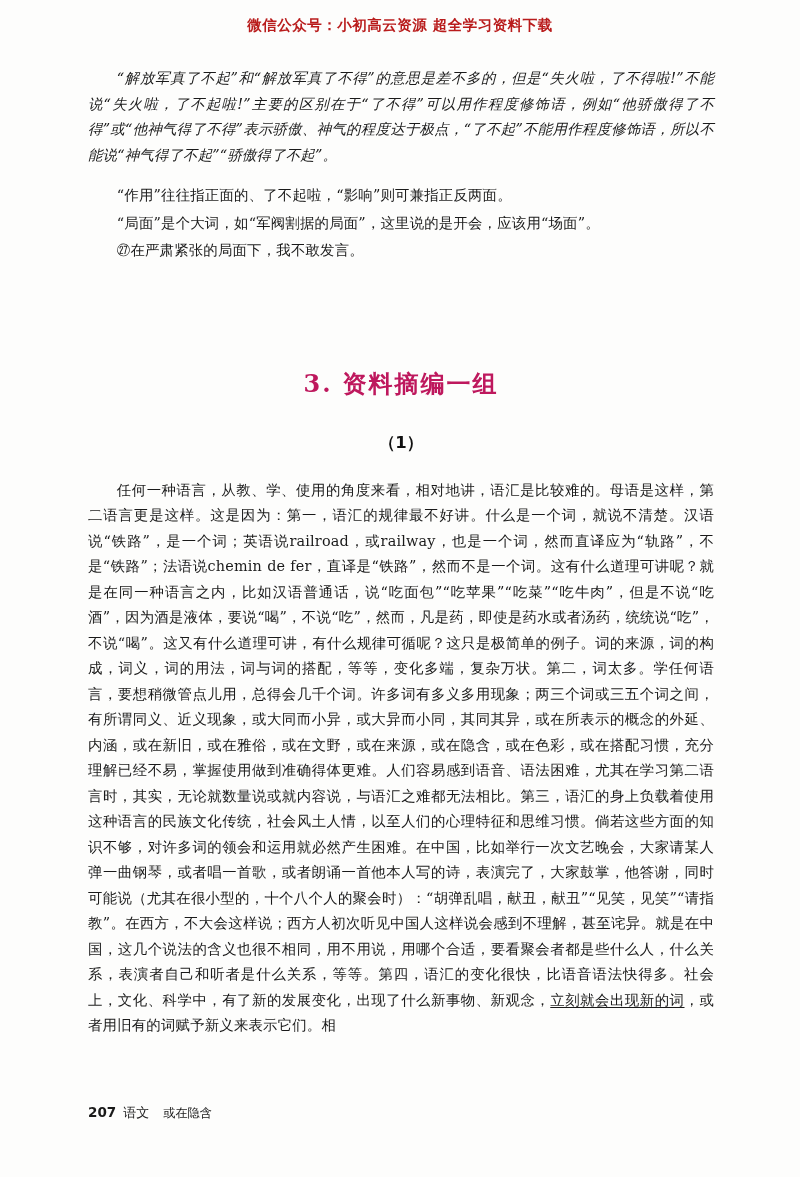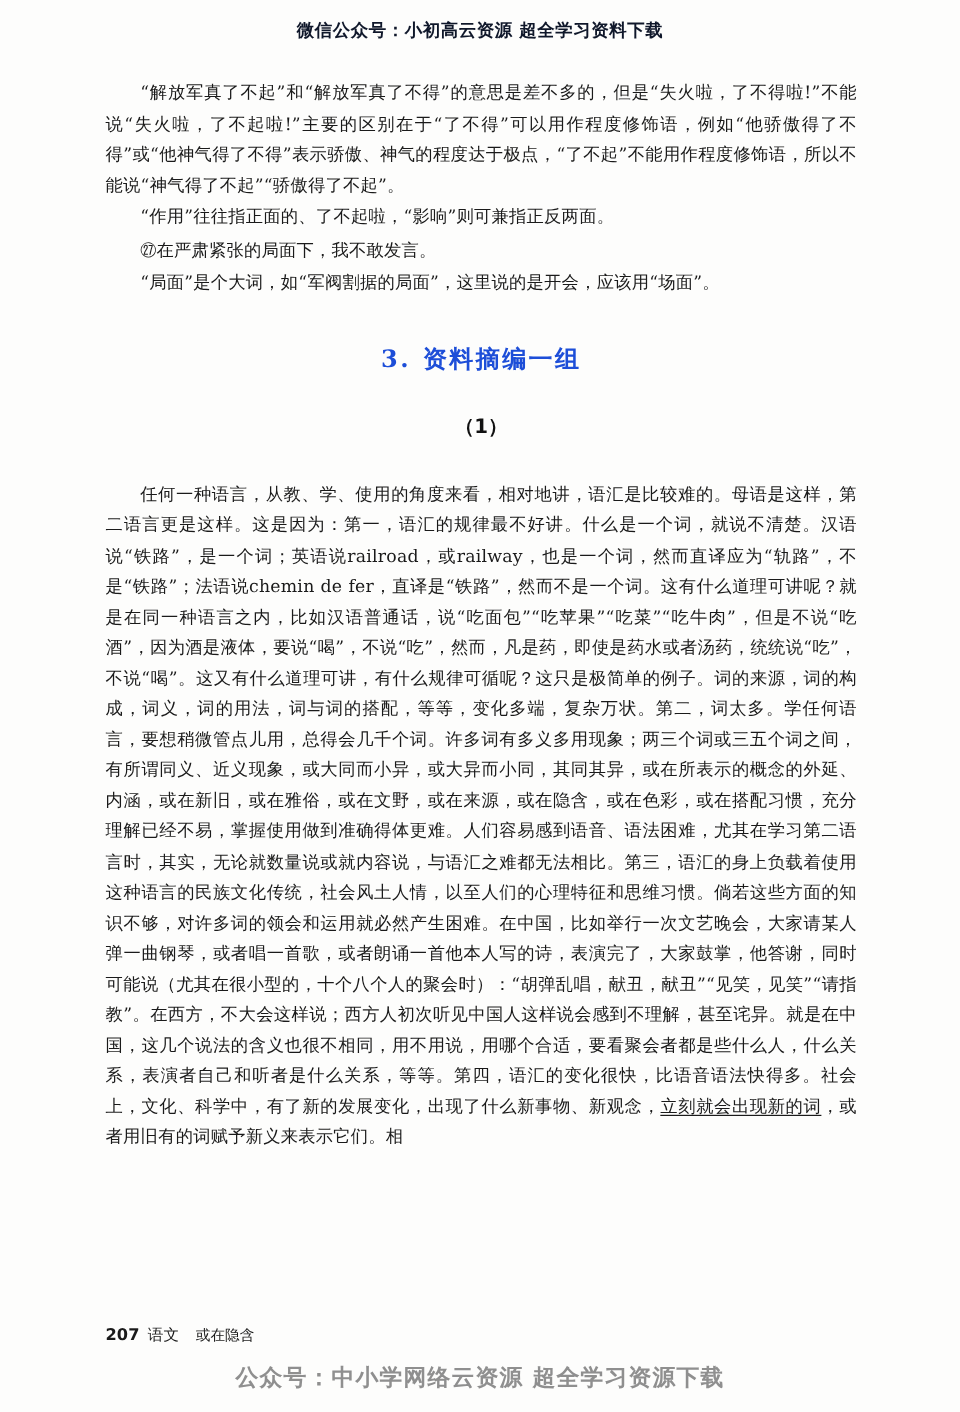--- a/index.html
+++ b/index.html
@@ -23,73 +23,73 @@
   
   .top-banner {
     position: absolute;
     top: 16px;
     left: 0;
     width: 100%;
     text-align: center;
     font-family: "DejaVu Sans", "Liberation Sans", sans-serif;
     font-size: 14.5px;
     font-weight: bold;
-    color: #0f172a;
+    color: #b91c1c;
     letter-spacing: 0.5px;
   }
   
   .content {
     position: absolute;
     top: 66px;
     left: 88px;
     width: 626px;
   }
   p {
     margin: 0 0 2px 0;
     font-size: 14.4px;
     line-height: 25.5px;
     text-align: justify;
     text-justify: inter-ideograph;
     letter-spacing: 0.2px;
   }
   p.indent {
     text-indent: 2em;
   }
-  .blk-1 { margin-bottom: 1px; }
+  .blk-1 { margin-bottom: 15px; font-style: italic; }
   
   .num {
     font-family: "DejaVu Sans", "Liberation Sans", sans-serif;
     font-size: 13.4px;
   }
   
   .section-title {
-    margin-top: 36px;
+    margin-top: 104px;
     margin-bottom: 0;
     text-align: center;
     font-family: "DejaVu Sans", "Liberation Sans", sans-serif;
     font-weight: bold;
-    font-size: 20px;
+    font-size: 24px;
     letter-spacing: 2px;
-    color: #1d4ed8;
+    color: #be185d;
   }
   .section-title .sec-no {
     font-family: "DejaVu Serif", "Liberation Serif", serif;
     margin-right: 10px;
   }
   .subsection-title {
     margin-top: 32px;
     margin-bottom: 0;
     text-align: center;
     font-family: "DejaVu Sans", "Liberation Sans", sans-serif;
     font-weight: bold;
     font-size: 16.5px;
     color: #111;
   }
   .body-start {
-    margin-top: 34px;
+    margin-top: 24px;
   }
   .latin {
     font-family: "DejaVu Serif", "Liberation Serif", serif;
     font-style: normal;
   }
   .underline {
     text-decoration: underline;
     text-underline-offset: 2px;
   }
   
@@ -132,37 +132,36 @@
 
   <div class="top-banner">微信公众号：小初高云资源 超全学习资料下载</div>
 
   <div class="content">
 
     <p class="indent blk-1">“解放军真了不起”和“解放军真了不得”的意思是差不多的，但是“失火啦，了不得啦!”不能说“失火啦，了不起啦!”主要的区别在于“了不得”可以用作程度修饰语，例如“他骄傲得了不得”或“他神气得了不得”表示骄傲、神气的程度达于极点，“了不起”不能用作程度修饰语，所以不能说“神气得了不起”“骄傲得了不起”。</p>
 
 
     <p class="indent">“作用”往往指正面的、了不起啦，“影响”则可兼指正反两面。</p>
 
+    <p class="indent">“局面”是个大词，如“军阀割据的局面”，这里说的是开会，应该用“场面”。</p>
+
     <p class="indent">
       <span class="num">㉗</span><span>在严肃紧张的局面下，我不敢发言。</span>
     </p>
-
-    <p class="indent">“局面”是个大词，如“军阀割据的局面”，这里说的是开会，应该用“场面”。</p>
 
     <div class="section-title">
       <span class="sec-no">3.</span><span>资料摘编一组</span>
     </div>
 
     <div class="subsection-title">（1）</div>
 
     <p class="indent body-start">
       <span>任何一种语言，从教、学、使用的角度来看，相对地讲，语汇是比较难的。母语是这样，第二语言更是这样。这是因为：第一，语汇的规律最不好讲。什么是一个词，就说不清楚。汉语说“铁路”，是一个词；英语说</span><span class="latin">railroad</span><span>，或</span><span class="latin">railway</span><span>，也是一个词，然而直译应为“轨路”，不是“铁路”；法语说</span><span class="latin">chemin de fer</span><span>，直译是“铁路”，然而不是一个词。这有什么道理可讲呢？就是在同一种语言之内，比如汉语普通话，说“吃面包”“吃苹果”“吃菜”“吃牛肉”，但是不说“吃酒”，因为酒是液体，要说“喝”，不说“吃”，然而，凡是药，即使是药水或者汤药，统统说“吃”，不说“喝”。这又有什么道理可讲，有什么规律可循呢？这只是极简单的例子。词的来源，词的构成，词义，词的用法，词与词的搭配，等等，变化多端，复杂万状。第二，词太多。学任何语言，要想稍微管点儿用，总得会几千个词。许多词有多义多用现象；两三个词或三五个词之间，有所谓同义、近义现象，或大同而小异，或大异而小同，其同其异，或在所表示的概念的外延、内涵，或在新旧，或在雅俗，或在文野，或在来源，或在隐含，或在色彩，或在搭配习惯，充分理解已经不易，掌握使用做到准确得体更难。人们容易感到语音、语法困难，尤其在学习第二语言时，其实，无论就数量说或就内容说，与语汇之难都无法相比。第三，语汇的身上负载着使用这种语言的民族文化传统，社会风土人情，以至人们的心理特征和思维习惯。倘若这些方面的知识不够，对许多词的领会和运用就必然产生困难。在中国，比如举行一次文艺晚会，大家请某人弹一曲钢琴，或者唱一首歌，或者朗诵一首他本人写的诗，表演完了，大家鼓掌，他答谢，同时可能说（尤其在很小型的，十个八个人的聚会时）：“胡弹乱唱，献丑，献丑”“见笑，见笑”“请指教”。在西方，不大会这样说；西方人初次听见中国人这样说会感到不理解，甚至诧异。就是在中国，这几个说法的含义也很不相同，用不用说，用哪个合适，要看聚会者都是些什么人，什么关系，表演者自己和听者是什么关系，等等。第四，语汇的变化很快，比语音语法快得多。社会上，文化、科学中，有了新的发展变化，出现了什么新事物、新观念，</span><span class="underline">立刻就会出现新的词</span><span>，或者用旧有的词赋予新义来表示它们。相</span>
     </p>
 
   </div>
 
   <div class="footer">
     <span class="pg-no">207</span><span class="subj">语文</span><span class="vol">或在隐含</span>
   </div>
 
-  <div class="bottom-watermark">公众号：中小学网络云资源 超全学习资源下载</div>
 
 </div>
 
 </body></html>

